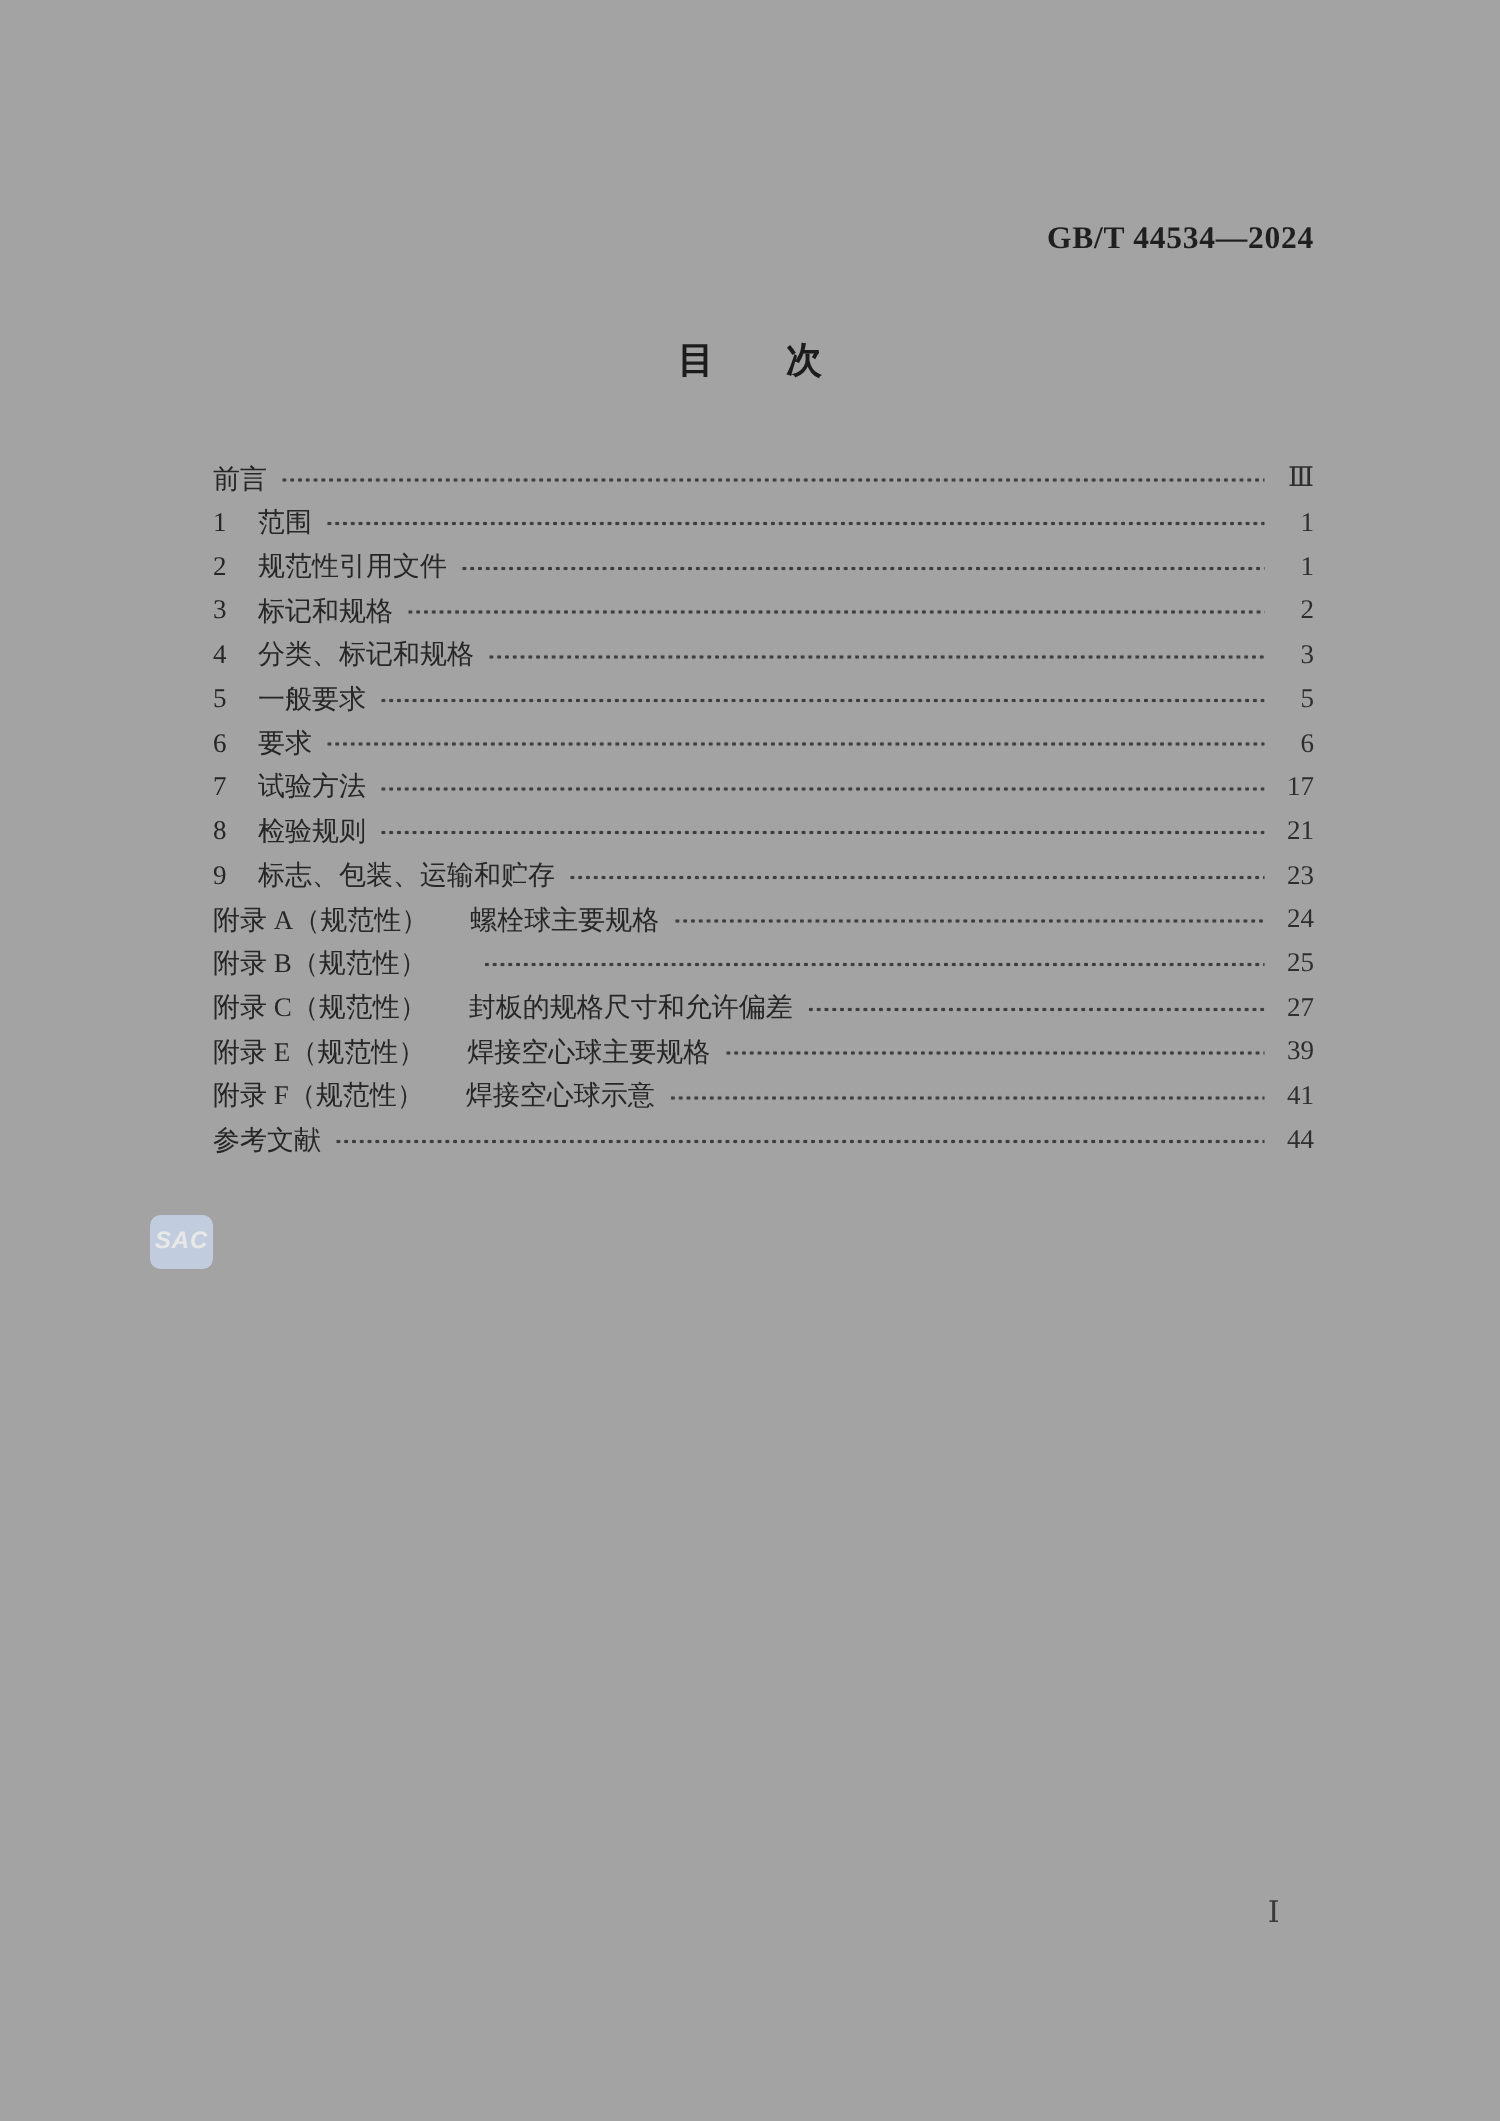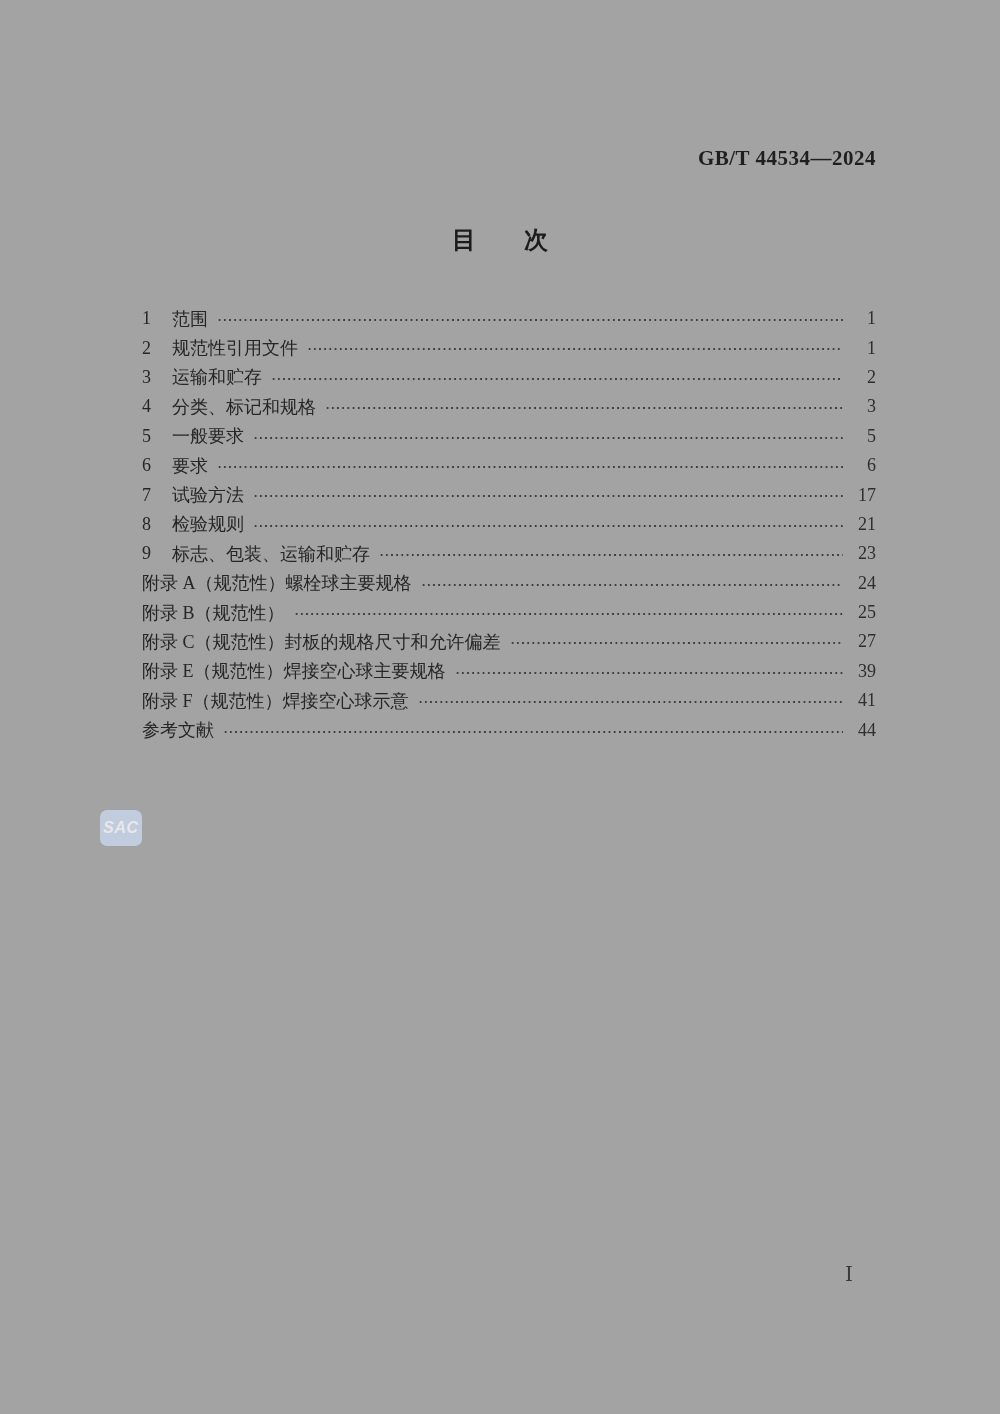--- a/index.html
+++ b/index.html
@@ -48,21 +48,21 @@
   .toc-row {
     display: flex;
     align-items: center;
     height: 29.4px;
     font-size: 18px;
     color: #262626;
     white-space: nowrap;
   }
   .prefix { flex: 0 0 auto; }
   .prefix.digit { width: 30px; }
-  .prefix.appendix { }
+  .prefix.appendix { margin-right: 28px; }
   .label { flex: 0 0 auto; }
   .leader {
     flex: 1 1 auto;
     align-self: stretch;
     margin: 0 7px 0 9px;
     background-image: radial-gradient(circle, #3c3c3c 1.15px, rgba(0,0,0,0) 1.4px);
     background-size: 5.2px 6px;
     background-repeat: repeat-x;
     background-position: 0 56%;
   }
@@ -104,38 +104,44 @@
 </head>
 <body>
 
 <div class="page">
 
   <div class="doc-number">GB/T 44534—2024</div>
 
   <h1 class="page-title">目　　次</h1>
 
   <div class="toc">
+    <div class="toc-row">
+
+      <span class="label">前言</span>
+      <span class="leader"></span>
+      <span class="pageno">Ⅲ</span>
+    </div>
 
     <div class="toc-row">
       <span class="prefix digit">1</span>
       <span class="label">范围</span>
       <span class="leader"></span>
       <span class="pageno">1</span>
     </div>
 
     <div class="toc-row">
       <span class="prefix digit">2</span>
       <span class="label">规范性引用文件</span>
       <span class="leader"></span>
       <span class="pageno">1</span>
     </div>
 
     <div class="toc-row">
       <span class="prefix digit">3</span>
-      <span class="label">运输和贮存</span>
+      <span class="label">标记和规格</span>
       <span class="leader"></span>
       <span class="pageno">2</span>
     </div>
 
     <div class="toc-row">
       <span class="prefix digit">4</span>
       <span class="label">分类、标记和规格</span>
       <span class="leader"></span>
       <span class="pageno">3</span>
     </div>

